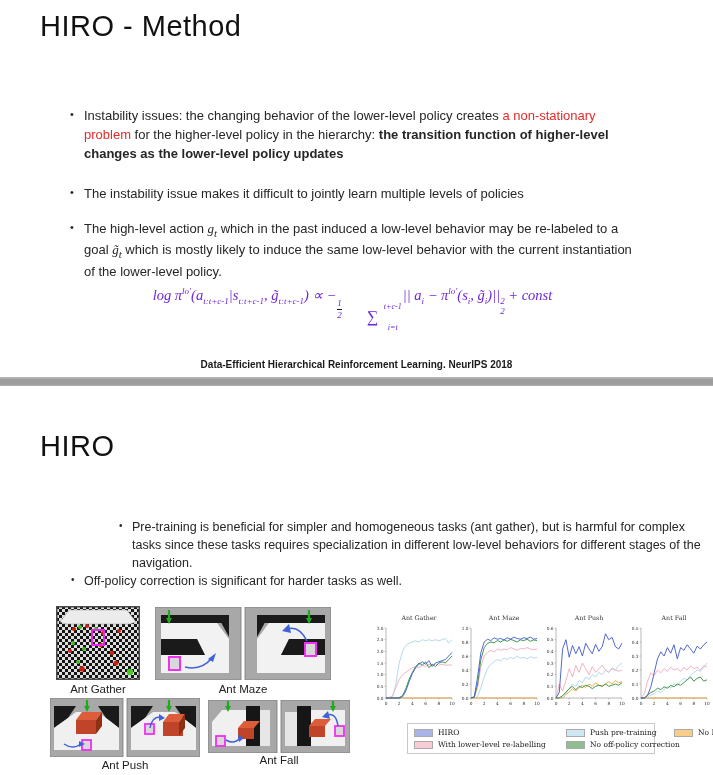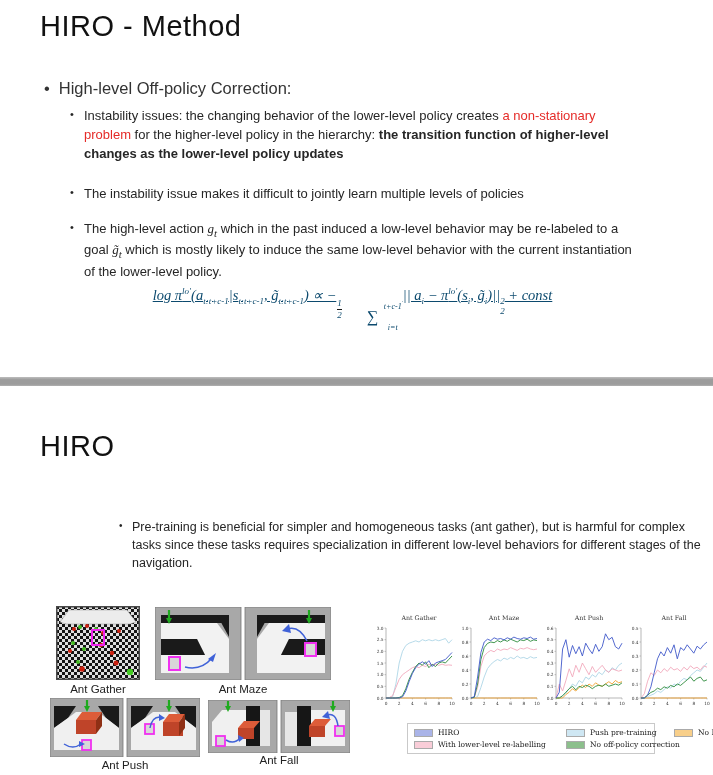--- a/index.html
+++ b/index.html
@@ -10,21 +10,21 @@
   .l1bullet{font-size:16.5px;color:#333;}
   .l1bullet::before{content:"\2022";margin-right:9px;}
   .l2{font-size:13px;line-height:1.45;color:#262626;margin-top:7px;}
   .l2::before{content:"\2022";position:absolute;left:-14px;font-size:11px;}
   .l2s{font-size:12.5px;line-height:1.42;color:#262626;}
   .l2s::before{content:"\2022";position:absolute;left:-13px;font-size:10px;}
   .red{color:#e52b28;}
   .bold{font-weight:700;}
   .mathvar{font-family:"Liberation Serif",serif;font-style:italic;}
   .formula{font-family:"Liberation Serif",serif;font-style:italic;font-size:14.5px;
-           color:#0c4a6e;text-align:center;white-space:nowrap;text-decoration:underline;}
+           color:#6d28d9;text-align:center;white-space:nowrap;}
   .formula sup,.formula sub{font-size:9px;}
   .frac{display:inline-flex;flex-direction:column;vertical-align:-6px;font-size:9px;
         line-height:1;text-align:center;margin:0 1px;}
   .frac .bar{border-top:1px solid #1a1a1a;margin:1px 0;}
   .sum{display:inline-flex;flex-direction:column;align-items:center;vertical-align:-9px;
        line-height:0.9;margin:0 1px;}
   .sum .lim{font-size:8px;margin-left:40px;}
   .sum .sig{font-size:16px;font-style:normal;}
   .supsub{display:inline-flex;flex-direction:column;vertical-align:-4px;font-size:9px;
           line-height:1.15;}
@@ -40,21 +40,20 @@
   .legend-item{display:flex;align-items:center;gap:5px;white-space:nowrap;}
   .legend-swatch{width:17px;height:6px;border:0.5px solid #aaa;flex:0 0 auto;}
 </style>
 </head>
 <body>
 
 <div id="page">
 
   <div class="abs slide-title" style="left:40px;top:10px;">HIRO - Method</div>
 
-  <div class="abs l1bullet" style="left:44px;top:79px;">High-level Off-policy Correction:</div>
 
   <div class="abs l2" style="left:84px;top:100px;width:556px;">
     <span>Instability issues: the changing behavior of the lower-level policy creates </span><span class="red">a non-stationary problem</span><span> for the higher-level policy in the hierarchy: </span><span class="bold">the transition function of higher-level changes as the lower-level policy updates</span>
   </div>
 
   <div class="abs l2" style="left:84px;top:178px;width:560px;">The instability issue makes it difficult to jointly learn multiple levels of policies</div>
 
   <div class="abs l2" style="left:84px;top:213px;width:562px;">
     <span>The high-level action </span><span class="mathvar"><span>g</span><sub>t</sub></span><span> which in the past induced a low-level behavior may be re-labeled to a goal </span><span class="mathvar"><span>g̃</span><sub>t</sub></span><span> which is mostly likely to induce the same low-level behavior with the current instantiation of the lower-level policy.</span>
   </div>
@@ -67,28 +66,30 @@
       </span><span class="sum">
         <span class="lim">t+c-1</span>
         <span class="sig">∑</span>
         <span class="lim">i=t</span>
       </span><span>|| a</span><sub>i</sub><span> − π</span><sup>lo′</sup><span>(s</span><sub>i</sub><span>, g̃</span><sub>i</sub><span>)||</span><span class="supsub">
         <span>2</span>
         <span>2</span>
       </span><span> + const</span>
   </div>
 
+  <div class="abs footer" style="left:0;top:359px;width:713px;">Data-Efficient Hierarchical Reinforcement Learning. NeurIPS 2018</div>
 
   <div class="abs divider" style="left:0;top:377px;width:713px;height:9px;"></div>
 
   <div class="abs slide-title" style="left:40px;top:430px;">HIRO</div>
 
 
   <div class="abs l2s" style="left:84px;top:519px;width:572px;margin-left:48px;">Pre-training is beneficial for simpler and homogeneous tasks (ant gather), but is harmful for complex tasks since these tasks requires specialization in different low-level behaviors for different stages of the navigation.</div>
 
+  <div class="abs l2s" style="left:84px;top:573px;width:572px;">Off-policy correction is significant for harder tasks as well.</div>
 
   <div class="abs" style="left:56px;top:606px;">
     <svg width="84" height="74">
       <defs>
         <pattern id="chk" width="6" height="6" patternUnits="userSpaceOnUse">
           <rect width="6" height="6" fill="#dedede"></rect>
           <rect width="3" height="3" fill="#141414"></rect>
           <rect x="3" y="3" width="3" height="3" fill="#141414"></rect>
         </pattern>
       </defs>

